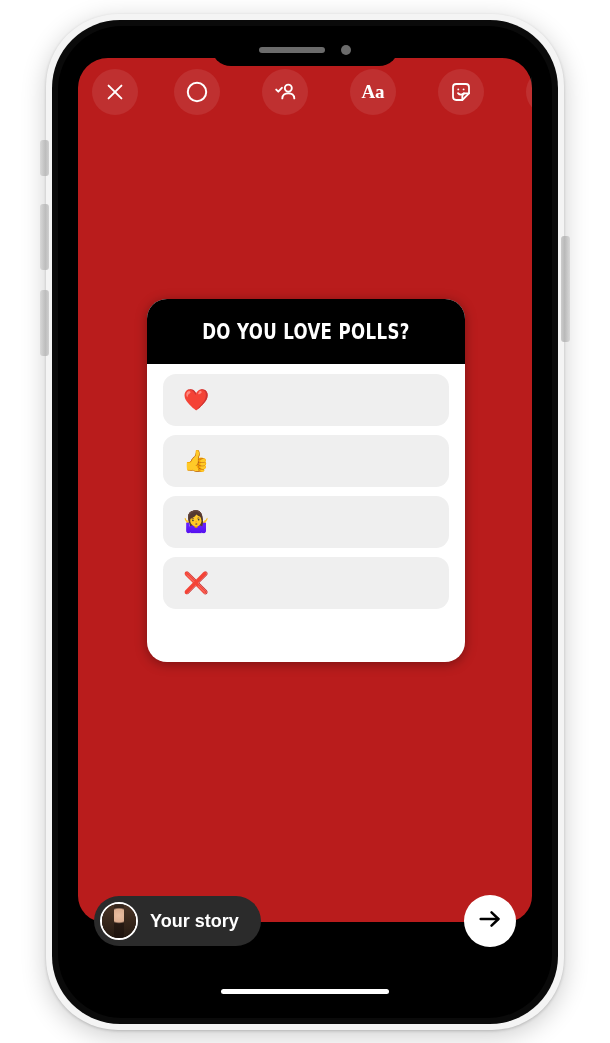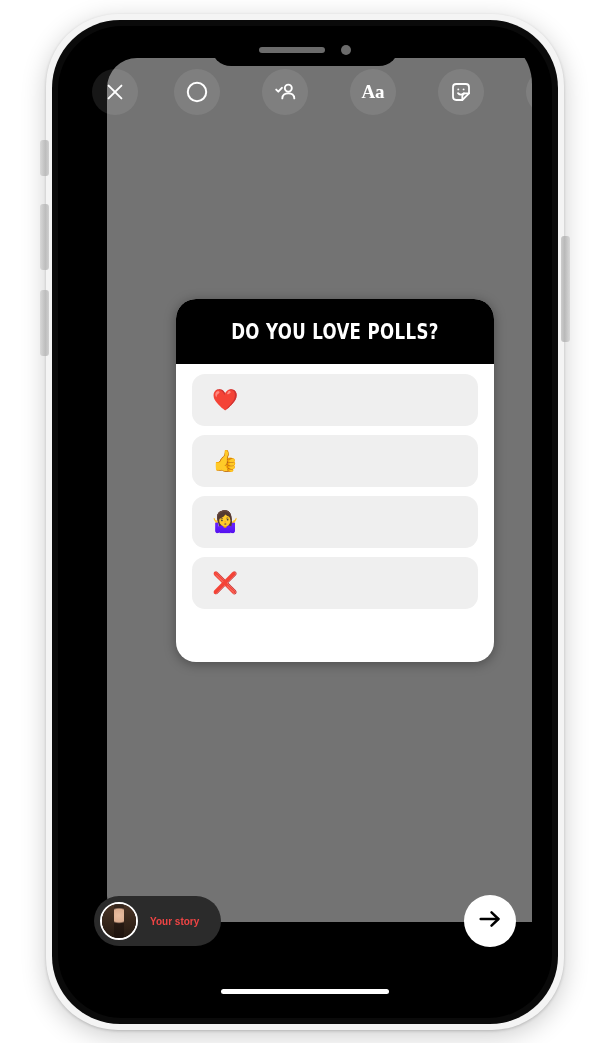--- a/index.html
+++ b/index.html
@@ -104,24 +104,23 @@
     border-radius: 50%;
   }
 
   
   .story-canvas {
     position: absolute;
     left: 0;
     top: 24px;
     width: 454px;
     height: 864px;
-    background: #737373;
+    background: #b91c1c;
     border-radius: 30px 30px 26px 26px;
     overflow: hidden;
-    margin-left: 29px;
   }
 
   
   .toolbar {
     position: absolute;
     left: 0;
     top: 30px;
     width: 454px;
     height: 56px;
     display: flex;
@@ -212,22 +211,22 @@
     background: #2b2b2b;
     border-radius: 25px;
     display: flex;
     align-items: center;
     padding: 0 22px 0 6px;
     gap: 12px;
     cursor: pointer;
     flex: 0 0 auto;
   }
   .pill-label {
-    color: #ef4444;
-    font-size: 10px;
+    color: #ffffff;
+    font-size: 18px;
     font-weight: 700;
     white-space: nowrap;
   }
   .avatar {
     width: 38px; height: 38px;
     border-radius: 50%;
     border: 2px solid #ffffff;
     overflow: hidden;
     flex: 0 0 auto;
     background: #2e2018;

